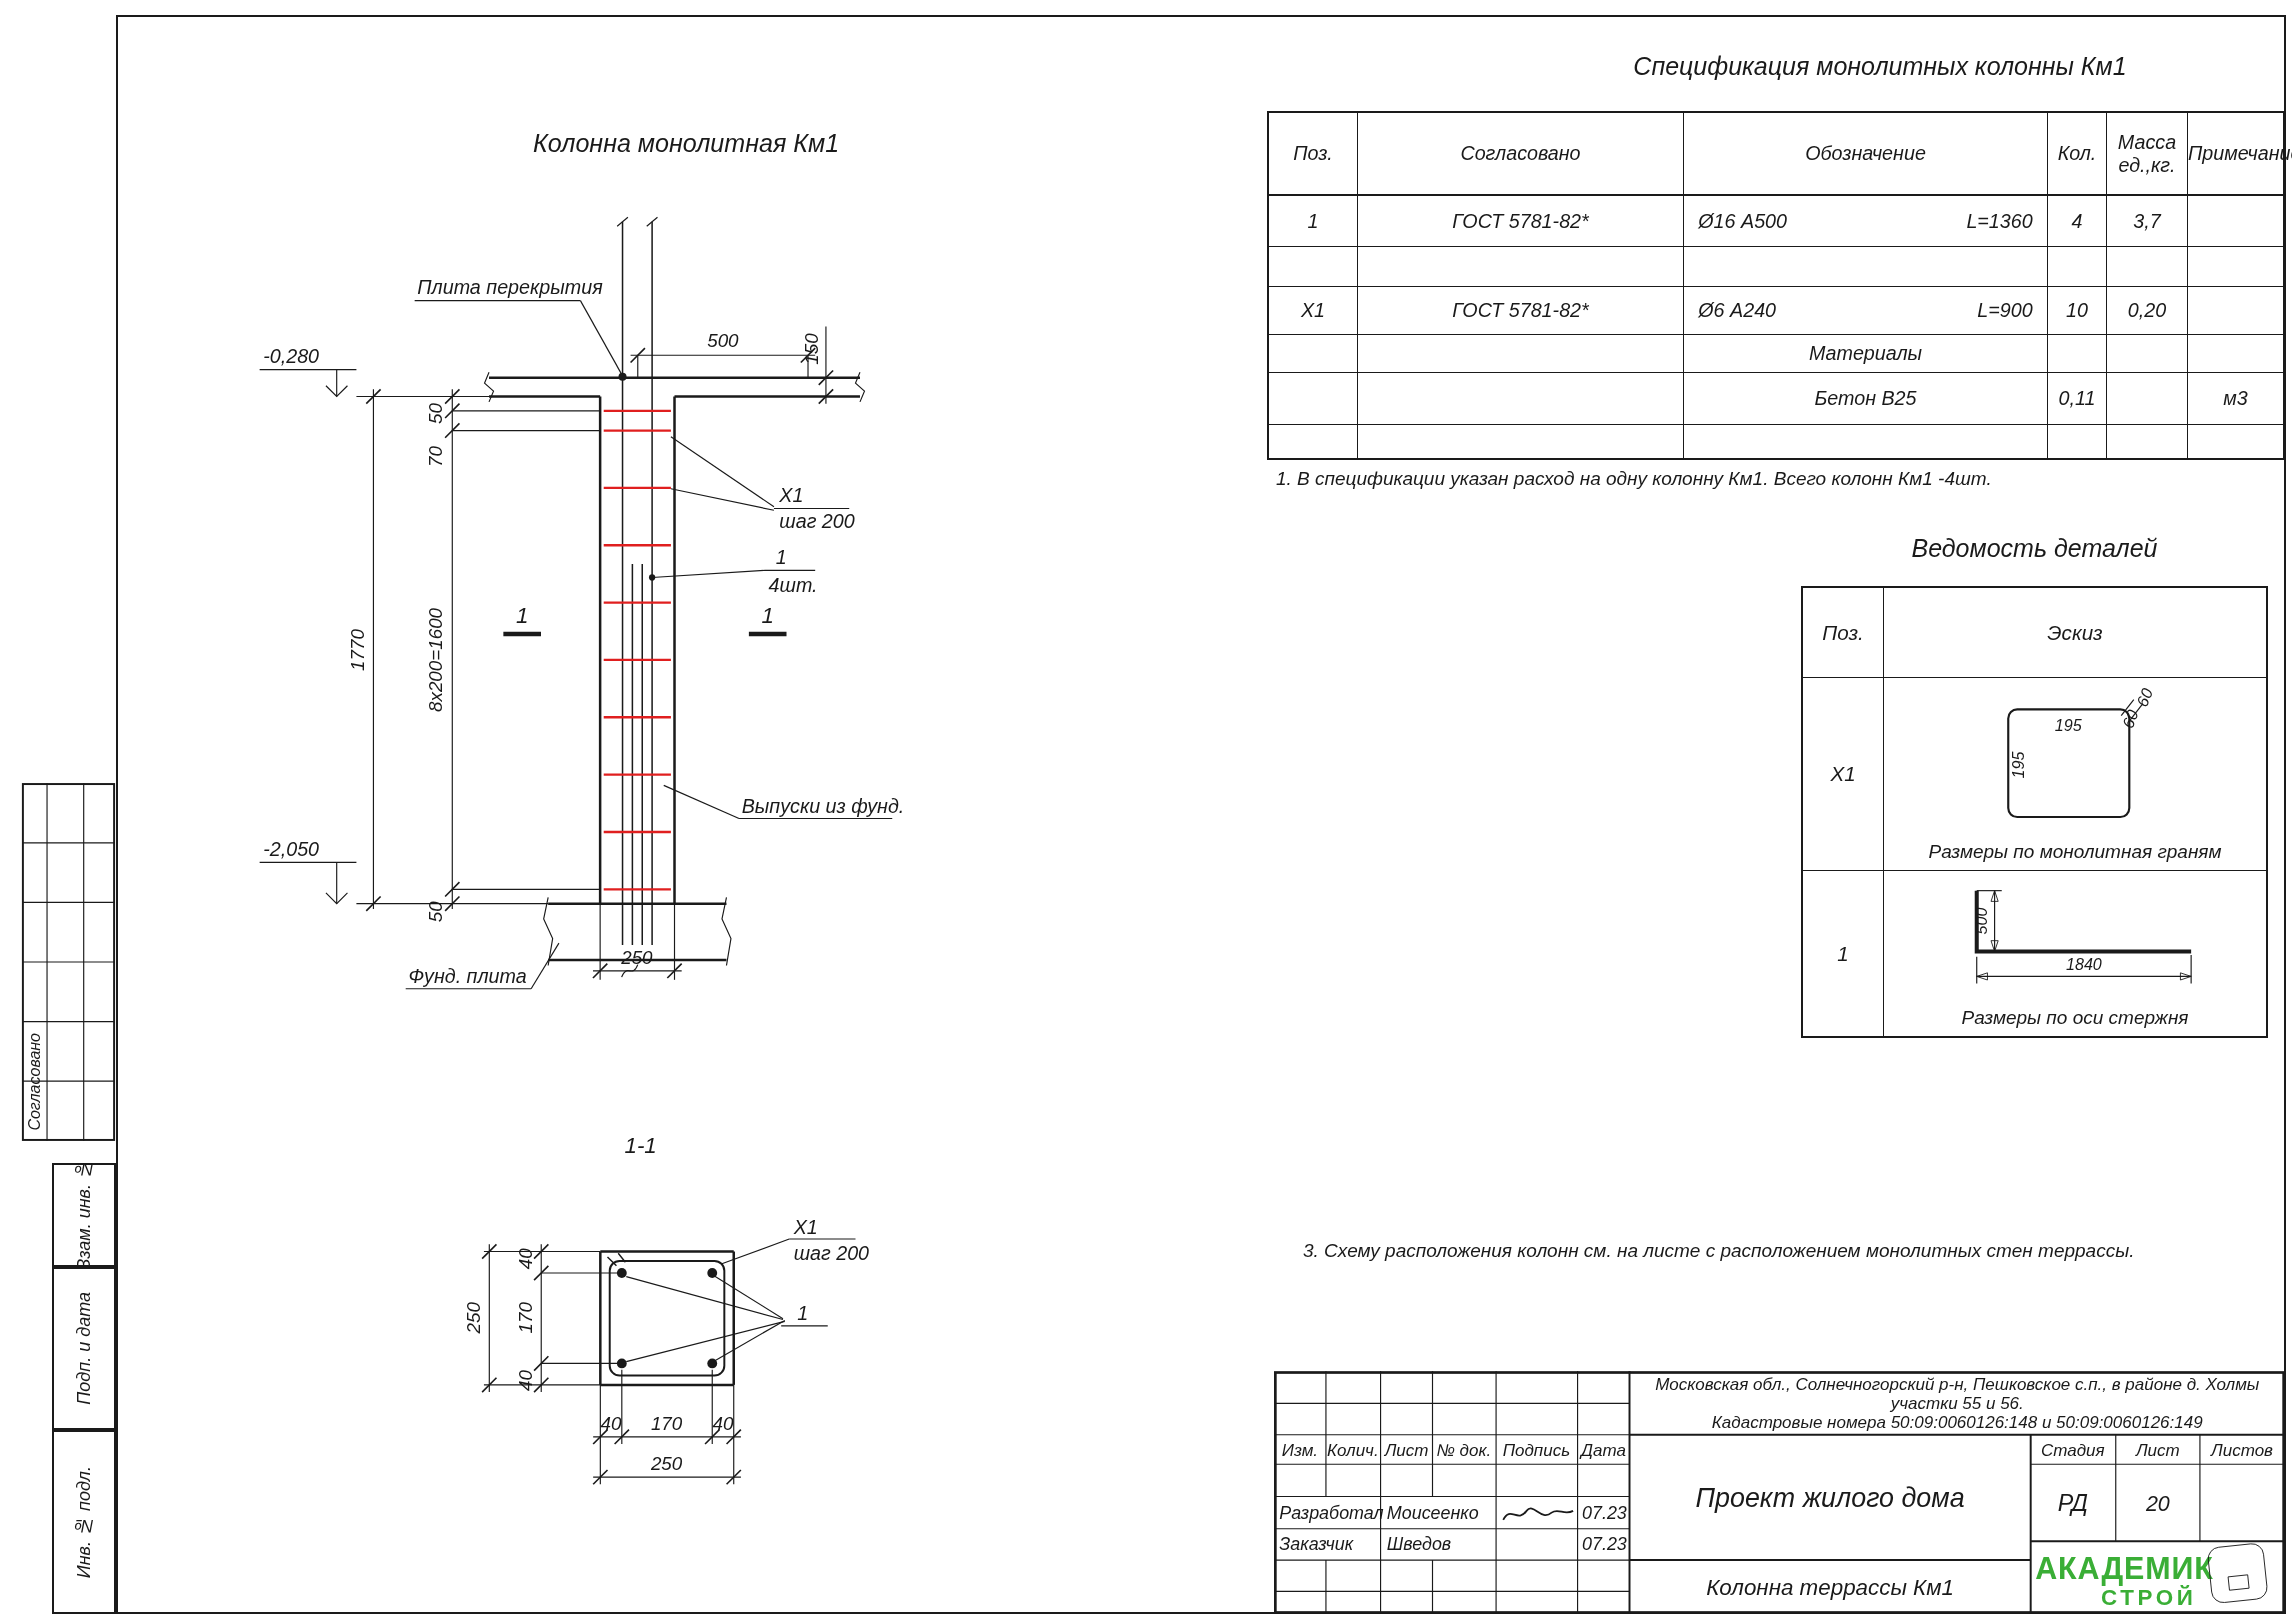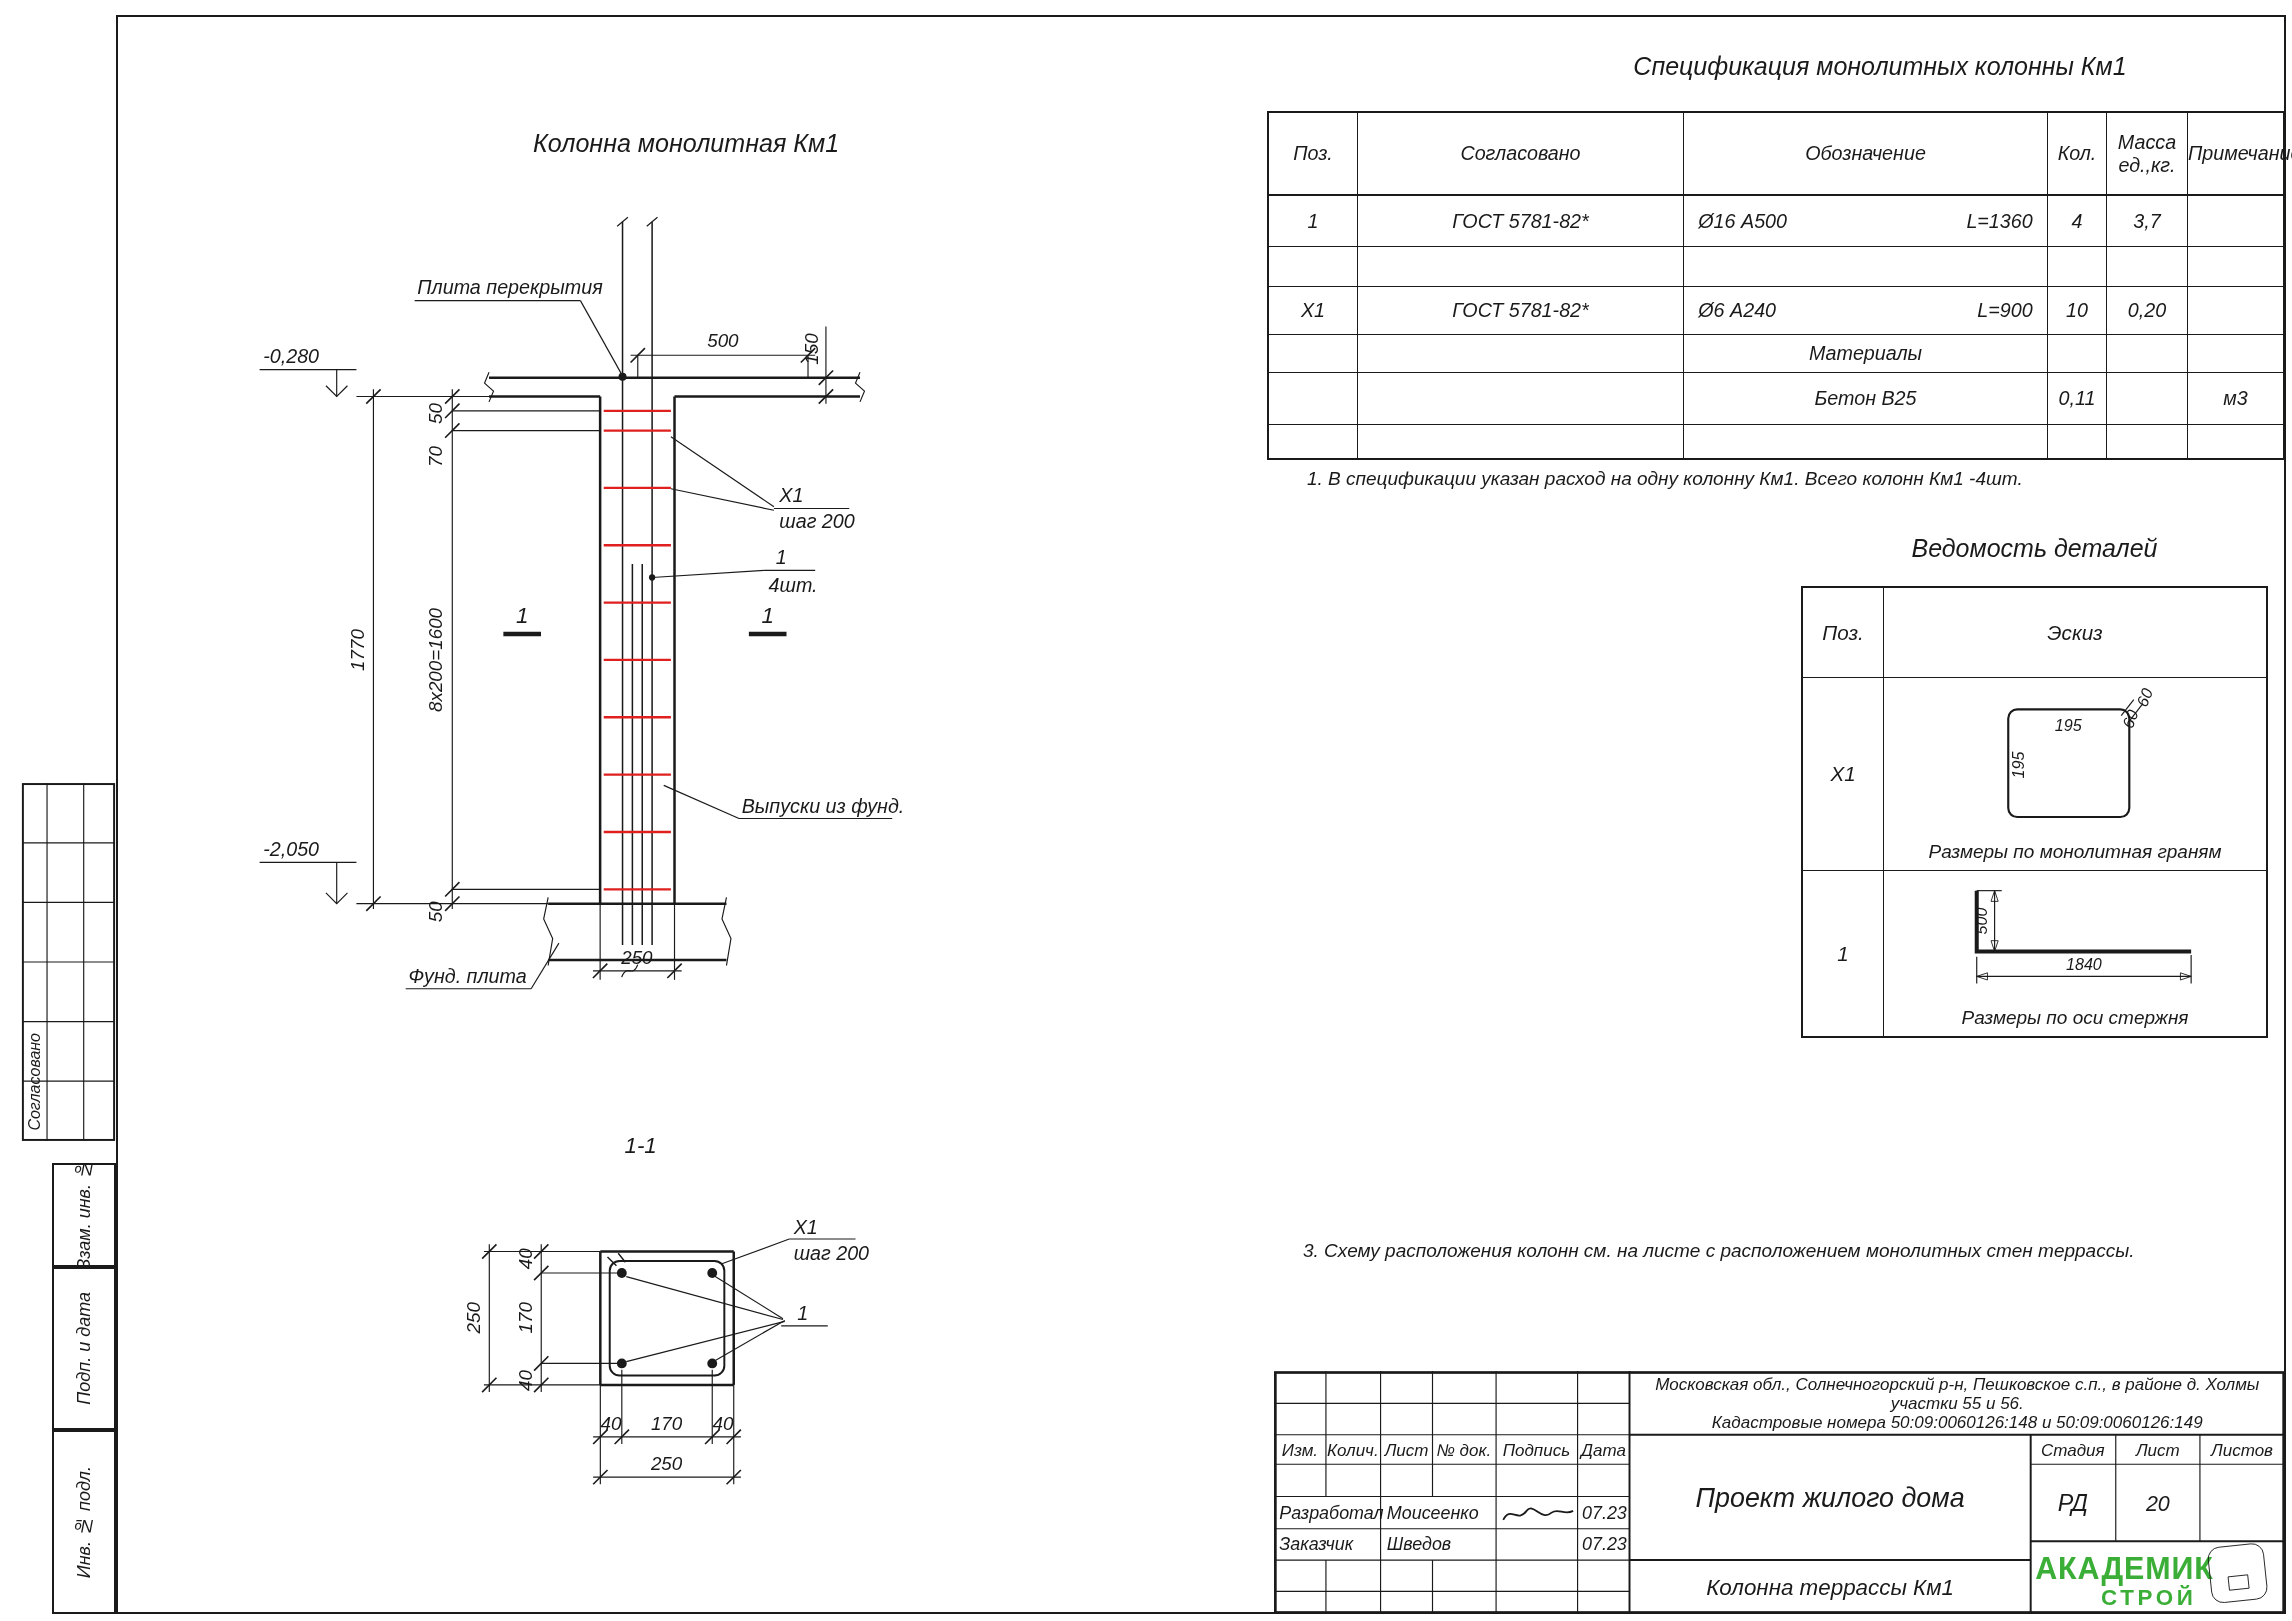--- a/index.html
+++ b/index.html
@@ -352,21 +352,21 @@
     <div class="sr" style="height:34px">
       <div class="sc" style="width:89px"></div>
       <div class="sc" style="width:326px"></div>
       <div class="sc" style="width:364px"></div>
       <div class="sc" style="width:59px"></div>
       <div class="sc" style="width:81px"></div>
       <div class="sc lastc" style="flex:1"></div>
     </div>
   </div>
 
-  <div class="note" style="left:1307px;top:468px;width:913px">1. В спецификации указан расход на одну колонну Км1. Всего колонн Км1 -4шт.</div>
+  <div class="note" style="left:1276px;top:468px;width:913px">1. В спецификации указан расход на одну колонну Км1. Всего колонн Км1 -4шт.</div>
 
   <div class="ttl" style="left:1801px;top:534px;width:467px">Ведомость деталей</div>
 
   <div class="det-table">
     <div class="dr" style="height:89px">
       <div class="dc-pos">Поз.</div>
       <div class="dc-sk" style="align-items:center;justify-content:center;display:flex">Эскиз</div>
     </div>
     <div class="dr" style="height:193px">
       <div class="dc-pos">Х1</div>

